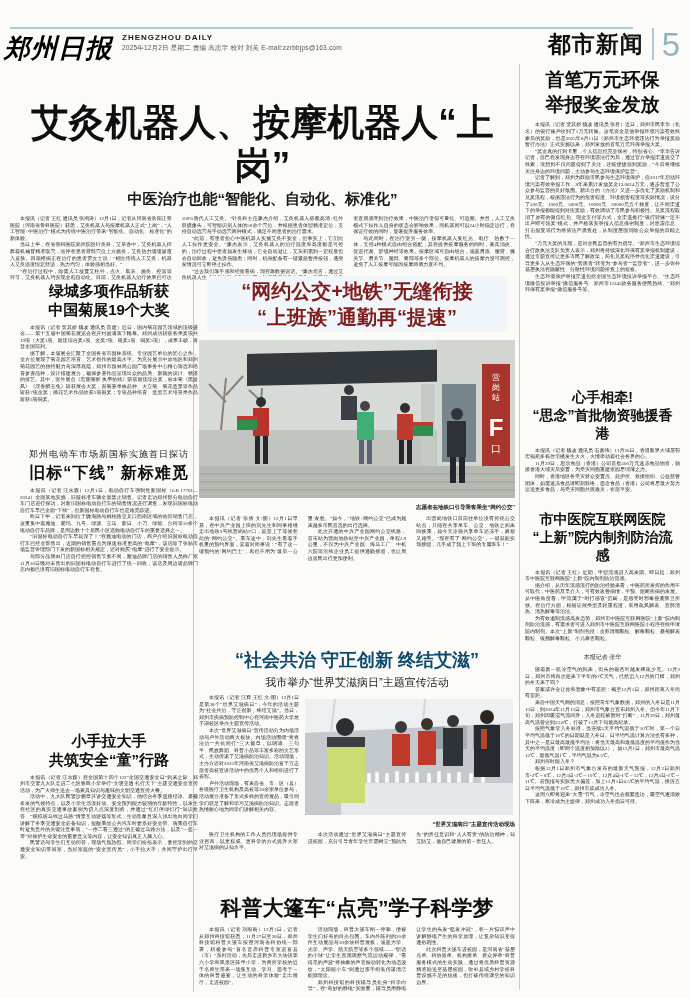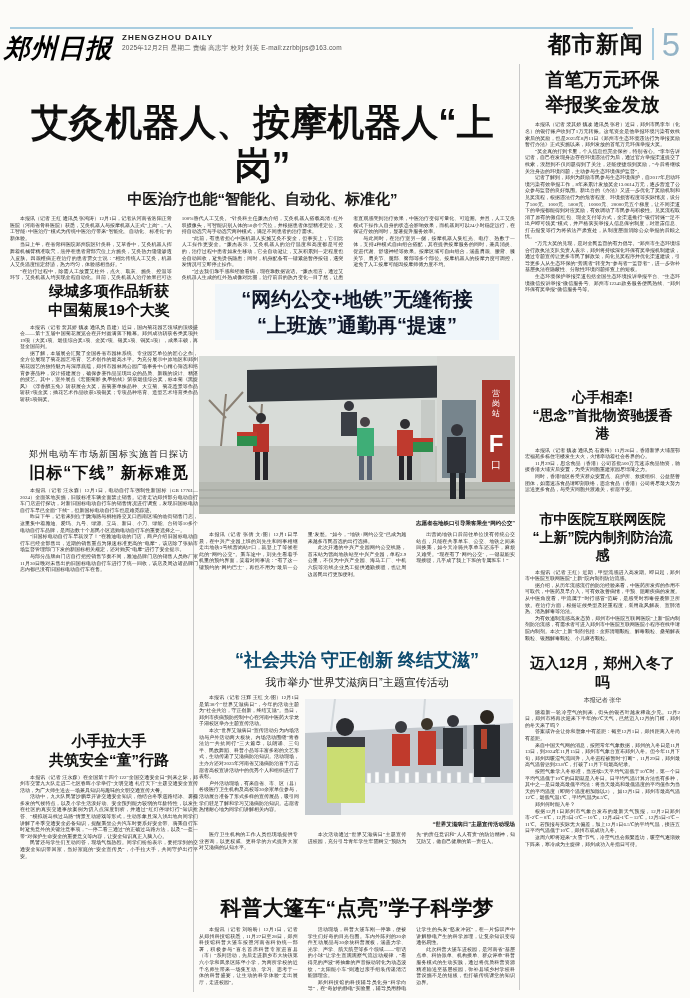--- a/index.html
+++ b/index.html
@@ -44,21 +44,21 @@
   .art-chrys{height:156px;padding-top:6px;}
   .art-ebike{height:272px;padding-top:10px;}
   .art-ebike .rail-h{font-size:16px;margin-top:2px;letter-spacing:1px;}
   .art-traffic{height:284px;padding-top:12px;}
   .rail-body{margin-top:5px;}
 
   
   .center-col{position:absolute;left:199px;top:268px;width:316px;height:724px;overflow:hidden;}
   .center-col article{overflow:hidden;}
   .art-bus{height:372px;}
-  .center-h{margin:16px;font-size:20px;font-weight:900;text-align:center;line-height:1.3;color:#0f172a;background:#f0f6fa;padding:2px 0;}
+  .center-h{margin:8px;font-size:20px;font-weight:900;text-align:center;line-height:1.3;color:#7f1d1d;background:#f0f6fa;padding:2px 0;}
   .photo{margin-top:4px;}
   .bus-body{margin-top:5px;height:118px;}
   .art-aids{height:240px;padding-top:8px;}
   .center-h2{margin:0;font-size:18px;font-weight:900;text-align:center;color:#0c4a6e;}
   .center-sub{font-size:11px;text-align:center;margin:3px 0 5px;color:#1a1a1a;}
   .aids-row{display:flex;gap:6px;}
   .aids-left{width:100px;flex:none;}
   .aids-photo-wrap{flex:1;}
   .aids-bottom{margin-top:4px;height:48px;column-count:3;column-gap:10px;}
   .art-science{height:112px;padding-top:6px;}
@@ -309,21 +309,20 @@
     <article class="art-hosp">
       <h3 class="rr-h h-multi">市中医院互联网医院
 “上新”院内制剂防治流感</h3>
       <div class="body rr-body">
           <p>本报讯（记者 王红）近期，甲型流感进入高发期。即日起，郑州市中医院互联网医院“上新”院内制剂防治流感。</p>
           <p>据介绍，从历年流感流行的防治经验来看，中医药所发挥的作用不可取代，中医药及早介入，可有效改善病情，干预、阻断疾病的发展。从中医角度看，甲流属于“时行感冒”范畴，是感受时邪毒侵袭肺卫所致。在治疗方面，根据证候类型及轻重程度，采用疏风解表、宣肺清热、清热解毒等治法。</p>
           <p>为有效遏制流感高发态势，郑州市中医院互联网医院“上新”院内制剂防治流感，有需求者可进入郑州市中医院互联网医院小程序在线申请院内制剂。本次“上新”制剂包括：金荞清咽颗粒、解毒颗粒、桑菊解表颗粒、银翘解毒颗粒、小儿麻杏颗粒。</p>
         </div>
     </article>
     <article class="art-winter">
-      <h3 class="rr-h">迈入12月，郑州入冬了吗</h3>
       <div class="byline">本报记者 张华</div>
       <div class="body rr-body">
           <p>随着新一轮冷空气的到来，街头的银杏叶越发稀疏少见。12月2日，郑州市将再次迎来下半年的0℃天气，已然迈入12月的门槛，郑州的冬天来了吗？</p>
           <p>答案或许会让你和想象中有差距：截至12月1日，郑州距离入冬尚有差距。</p>
           <p>来自中国天气网的消息，按照常年气象数据，郑州的入冬日是11月13日，到2024年11月15日，郑州市气象台宣布郑州入冬。但今年11月下旬，郑州因暖湿气流回升，入冬进程被暂时“打断”，11月29日，郑州最高气温曾达到23.8℃，打破了11月下旬最高纪录。</p>
           <p>按照气象学入冬标准，当连续5天平均气温低于10℃时，第一个日平均气温低于10℃的日期就是入冬日。日平均气温计算方法也有多种，其中之一是日最高最低平均法：将当天最高和最低温度的平均值作为当天的平均温度（即两个温度相加除以2）。如12月1日，郑州市最高气温12℃，最低气温1℃，平均气温为6.5℃。</p>
           <p>郑州何时能入冬？</p>
           <p>根据12月1日郑州市气象台发布的最新天气预报，12月2日郑州市-2℃～8℃，12月3日-3℃～10℃，12月4日-1℃～12℃，12月5日-1℃～11℃。若预报与实际无大偏差，加上12月1日6.5℃的平均气温，接连五日平均气温低于10℃，郑州市或成功入冬。</p>
           <p>这周六即将迎来“大雪”节气，冷空气也会频繁造访，暖空气逐渐败下阵来，寒冷成为主旋律，郑州成功入冬指日可待。</p>
         </div>

